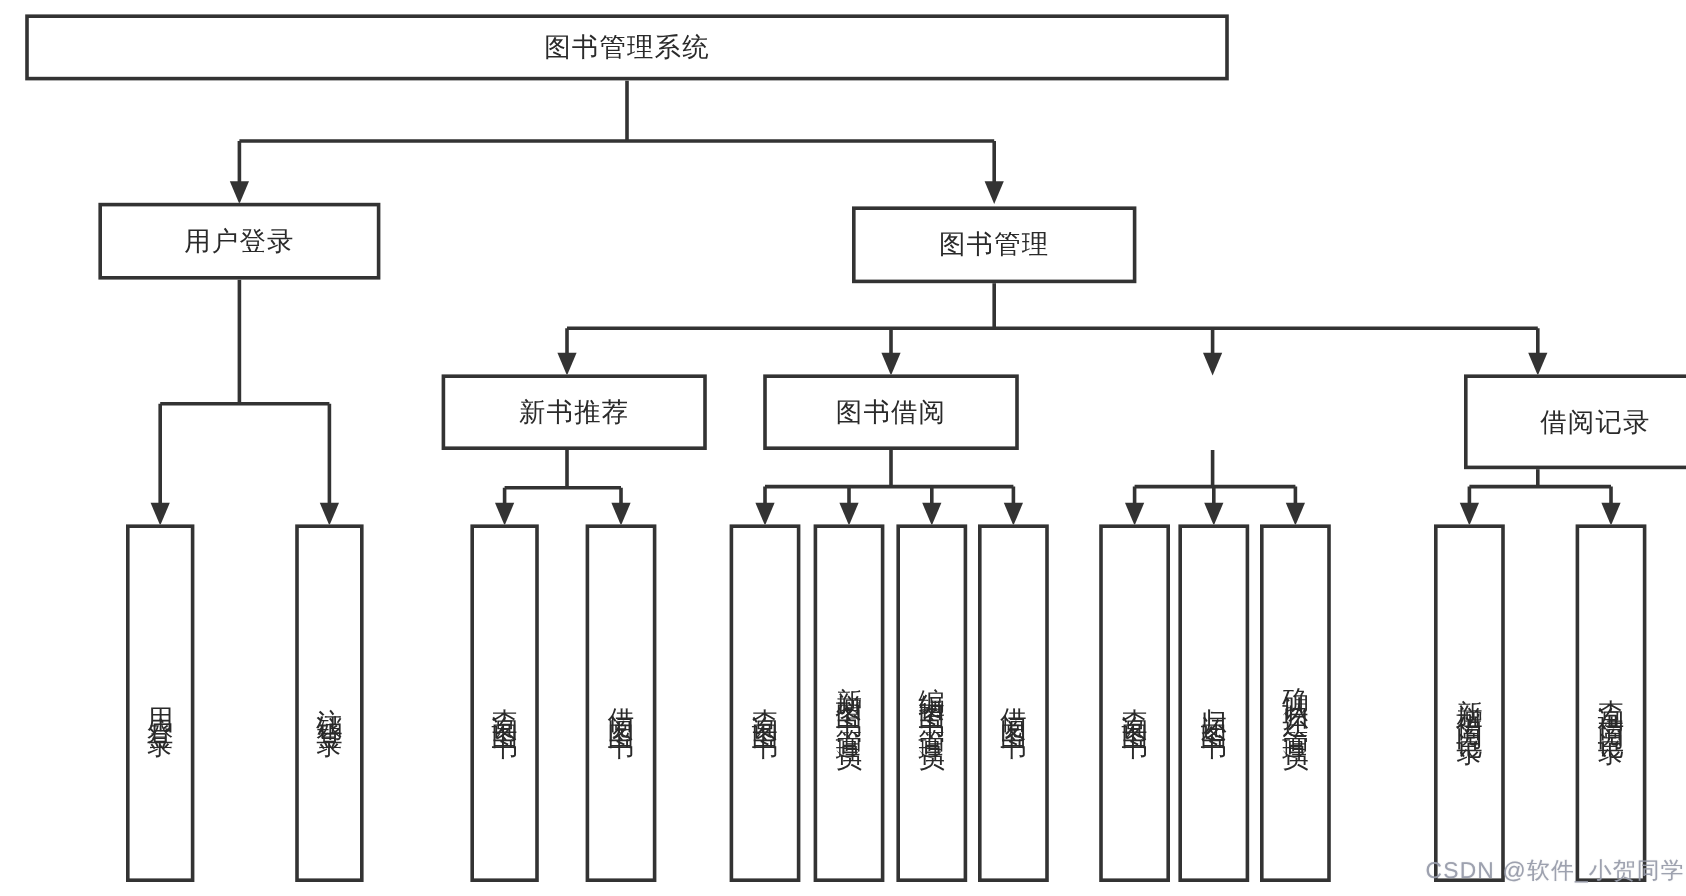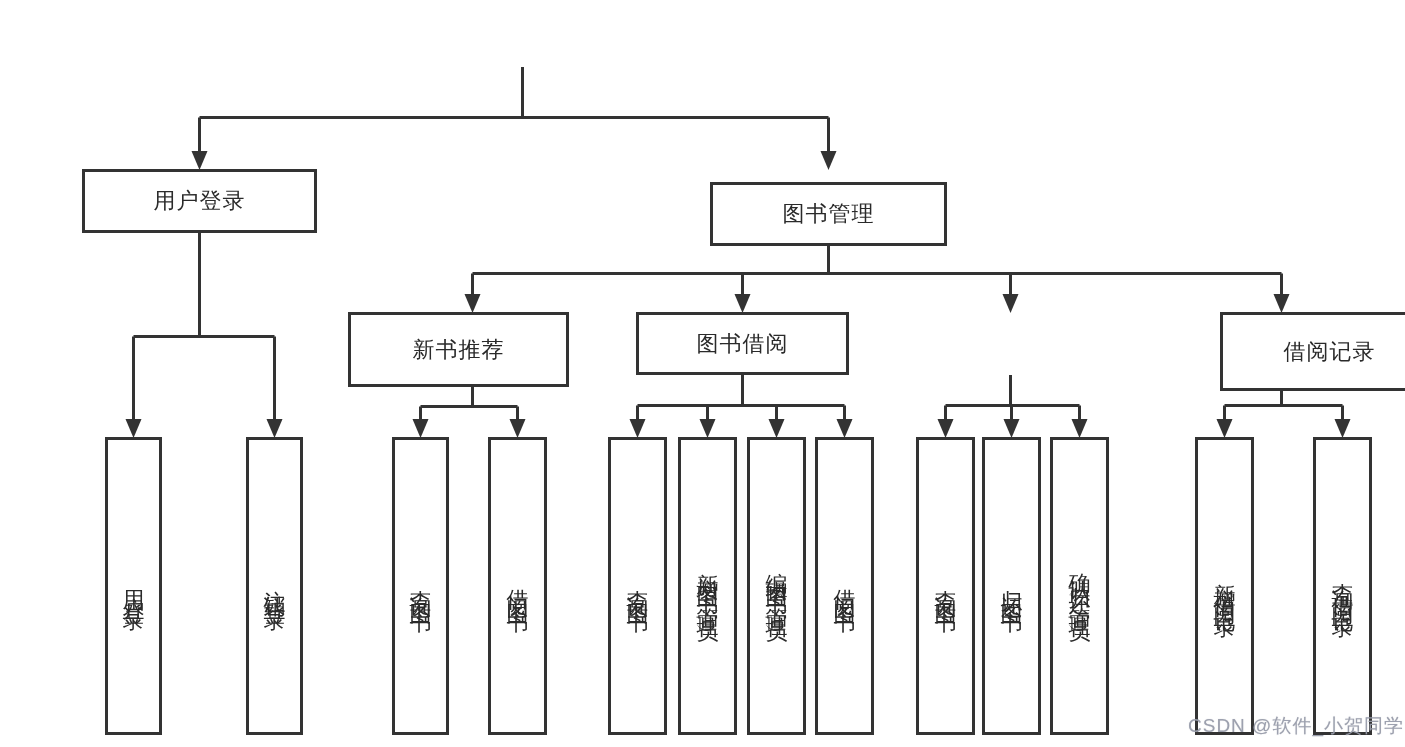--- a/index.html
+++ b/index.html
@@ -77,25 +77,26 @@
       <polygon points="1071.5,419 1087.5,419 1079.5,438"></polygon>
     </g>
 
     <g>
       <path d="M1281.5,375 V405.5 M1224.5,405.5 H1342.5 M1224.5,405.5 V420 M1342.5,405.5 V420"></path>
       <polygon points="1216.5,419 1232.5,419 1224.5,438"></polygon>
       <polygon points="1334.5,419 1350.5,419 1342.5,438"></polygon>
     </g>
   </svg>
 
+  <div class="node h" style="left:21px;top:12px;width:1003px;height:55px">图书管理系统</div>
 
   <div class="node h" style="left:82px;top:169px;width:235px;height:64px">用户登录</div>
-  <div class="node h" style="left:710px;top:182px;width:237px;height:64px">图书管理</div>
+  <div class="node h" style="left:710px;top:172px;width:237px;height:64px">图书管理</div>
 
-  <div class="node h" style="left:348px;top:312px;width:221px;height:75px">新书推荐</div>
+  <div class="node h" style="left:368px;top:312px;width:221px;height:63px">新书推荐</div>
   <div class="node h" style="left:636px;top:312px;width:213px;height:63px">图书借阅</div>
   <div class="node h" style="left:1220px;top:312px;width:219px;height:79px">借阅记录</div>
 
   <div class="node v" style="left:105px;top:437px;width:57px;height:298px">用户登录</div>
   <div class="node v" style="left:246px;top:437px;width:57px;height:298px">注销登录</div>
 
   <div class="node v" style="left:392px;top:437px;width:57px;height:298px">查询图书</div>
   <div class="node v" style="left:488px;top:437px;width:59px;height:298px">借阅图书</div>
 
   <div class="node v" style="left:608px;top:437px;width:59px;height:298px">查询图书</div>

